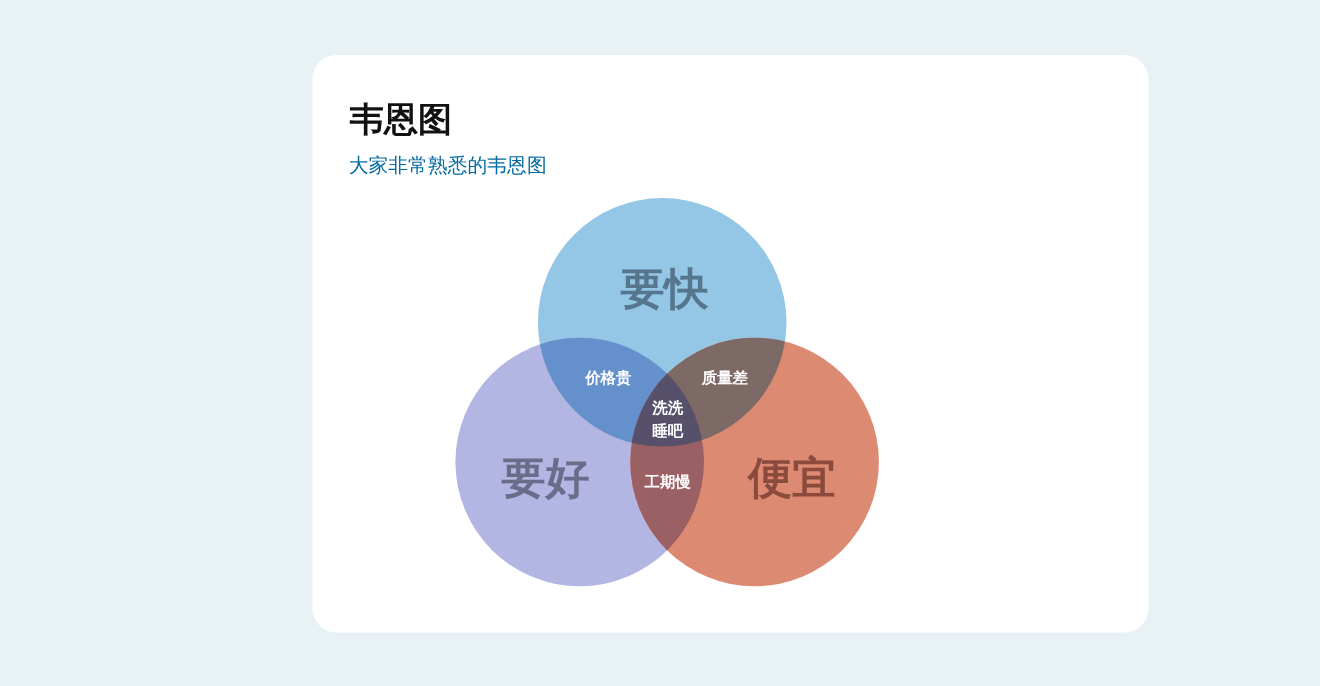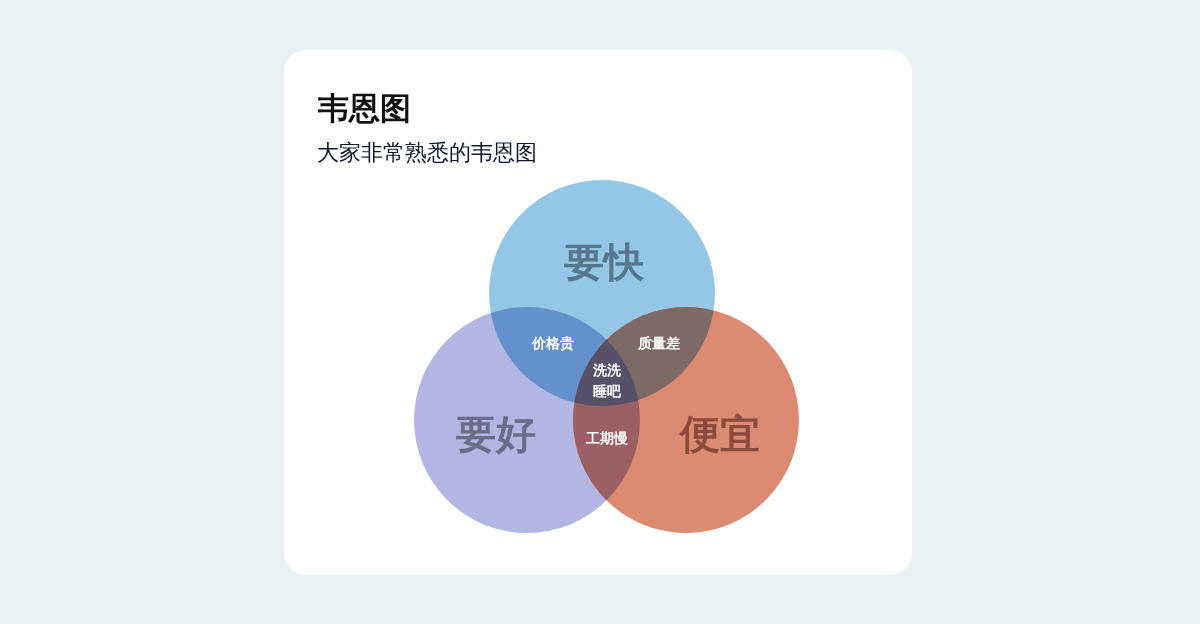--- a/index.html
+++ b/index.html
@@ -1,20 +1,20 @@
 <!DOCTYPE html>
 <html><head>
 <meta charset="utf-8">
 <style>
   html, body { margin:0; padding:0; }
   body { width:1200px; height:624px; background:#e8f1f4; position:relative; overflow:hidden;
          font-family:"DejaVu Sans", sans-serif; }
-  .card { position:absolute; left:284px; top:50px; width:628px; height:525px; background:#fff; border-radius:22px; }
+  .card { position:absolute; left:284px; top:50px; width:760px; height:525px; background:#fff; border-radius:22px; }
   .title { position:absolute; left:34px; top:38px; font-size:31px; font-weight:bold; color:#111; }
-  .subtitle { position:absolute; left:33px; top:88px; font-size:22px; color:#0f172a; }
+  .subtitle { position:absolute; left:33px; top:88px; font-size:18px; color:#0369a1; }
   svg.venn { position:absolute; left:0; top:0; }
   .big { font-size:40px; font-weight:bold; }
   .small { font-size:14px; font-weight:bold; fill:#ffffff; }
 </style>
 </head>
 <body>
 
 <div class="card">
   <div class="title">韦恩图</div>
   <div class="subtitle">大家非常熟悉的韦恩图</div>

